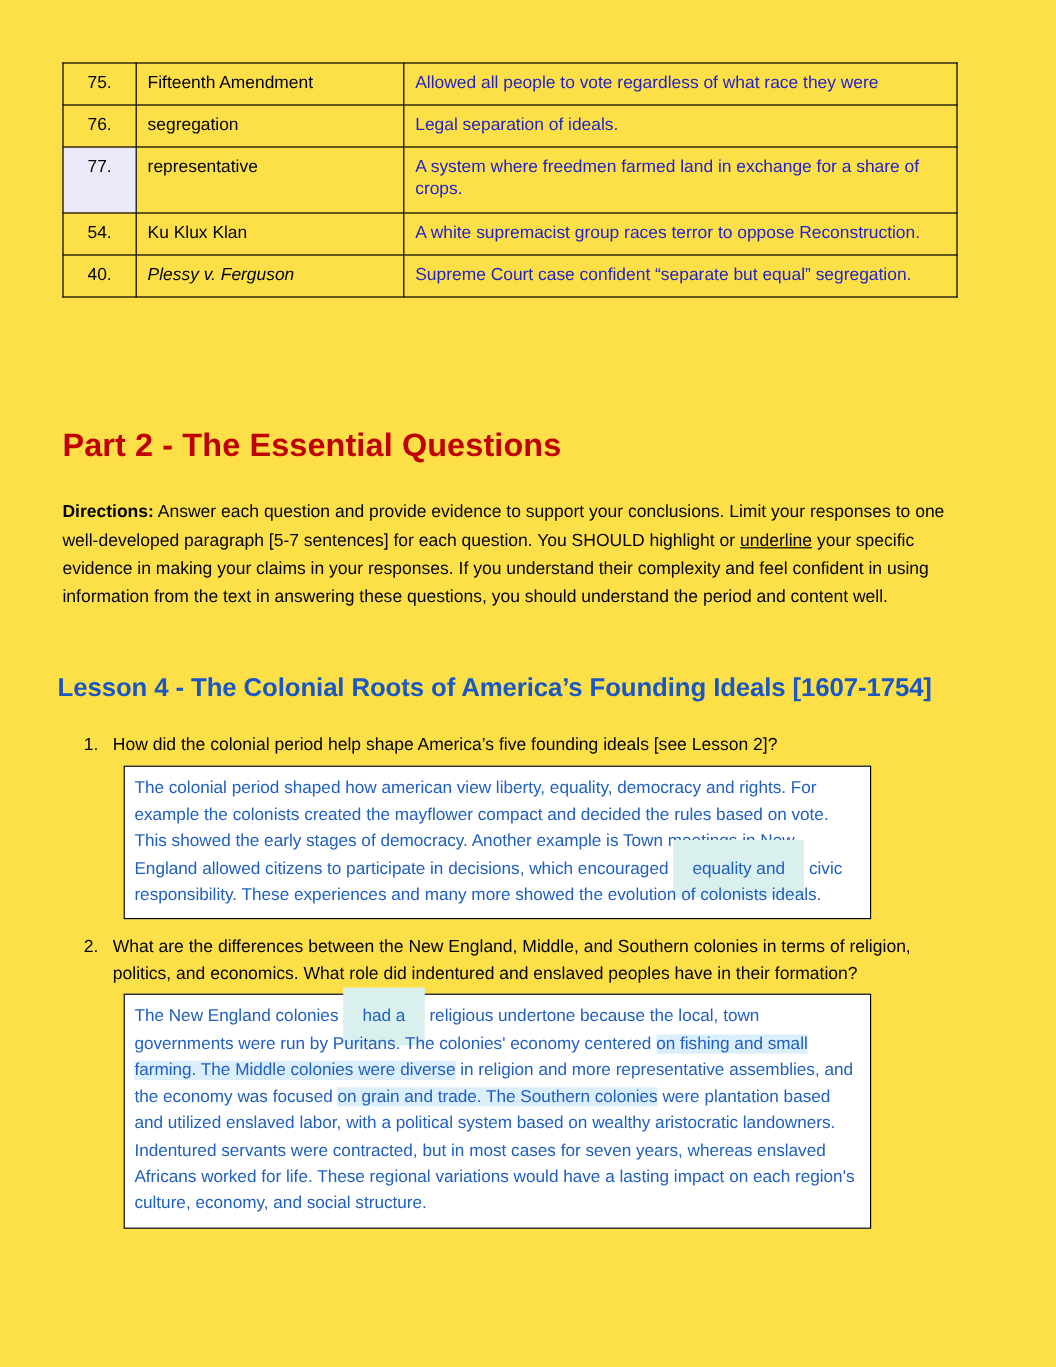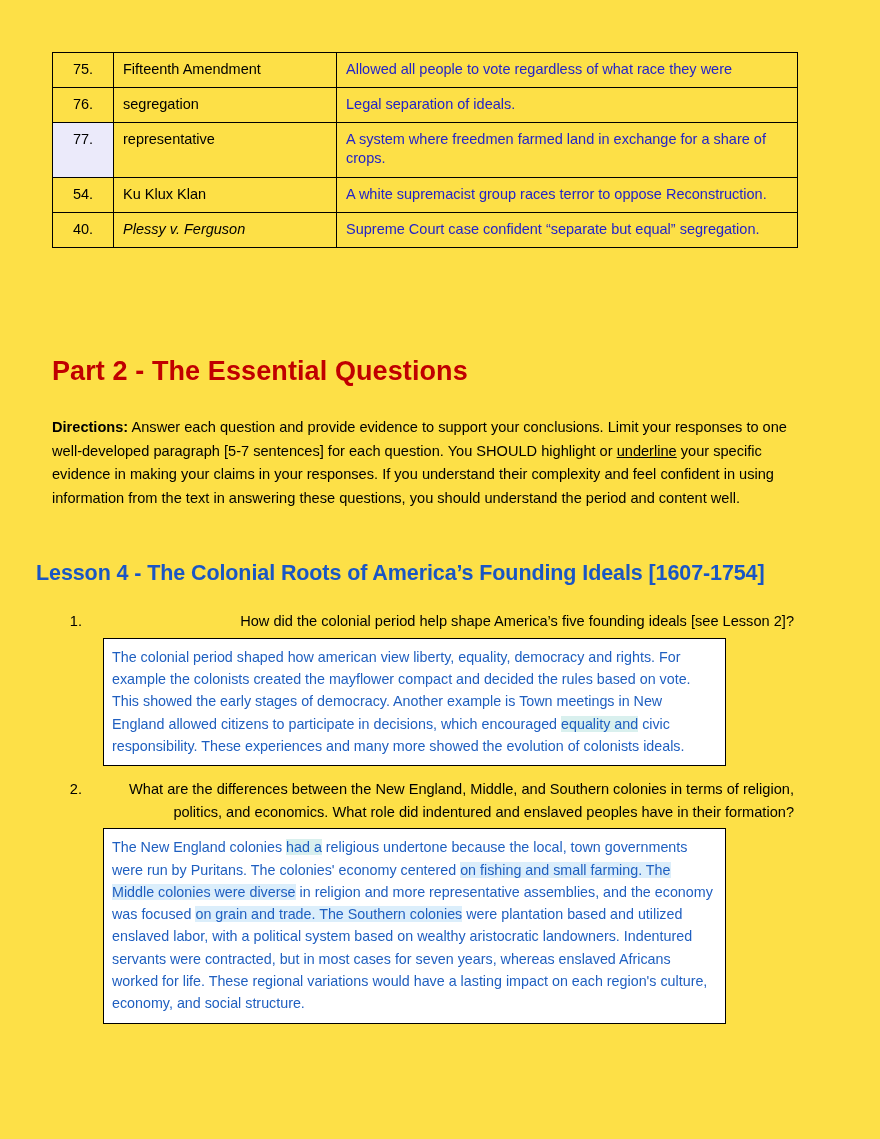--- a/index.html
+++ b/index.html
@@ -83,21 +83,21 @@
     line-height: 1.62;
     color: #000000;
     margin-top: 16px;
   }
   .directions b { font-weight: bold; }
   .directions u { text-decoration: underline; }
 
   
   .lesson-heading {
     position: absolute;
-    left: 36px;
+    left: 48px;
     top: 561px;
     font-size: 21.5px;
     font-weight: bold;
     color: #1a56c4;
     letter-spacing: -0.1px;
     white-space: nowrap;
     text-align: center;
   }
 
   
@@ -120,41 +120,40 @@
     padding-right: 12px;
     font-size: 14.6px;
     line-height: 1.55;
     color: #000000;
   }
   .q-text {
     font-size: 14.6px;
     line-height: 1.55;
     color: #000000;
     width: 700px;
-    text-align: right;
   }
 
   .answer-box {
     margin-left: 51px;
     margin-top: 5px;
     width: 623px;
     border: 1.6px solid #000000;
     background: #ffffff;
     padding: 7px 10px 8px 8px;
     box-sizing: border-box;
   }
   .answer-text {
     font-size: 14.3px;
     line-height: 1.56;
     color: #1f5fc0;
   }
   mark.hl {
     background: #d9f0ee;
     color: #1f5fc0;
-    padding: 0;
+    padding: 16px;
   }
   mark.hlb {
     background: #dbeefb;
     color: #1f5fc0;
     padding: 0;
   }
 </style>
 </head>
 <body>
 

